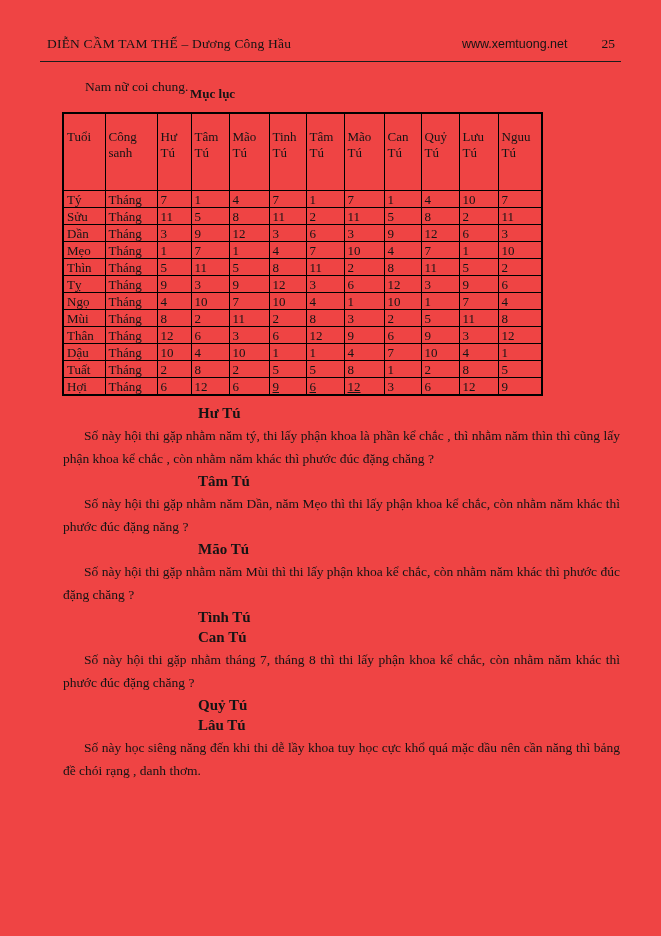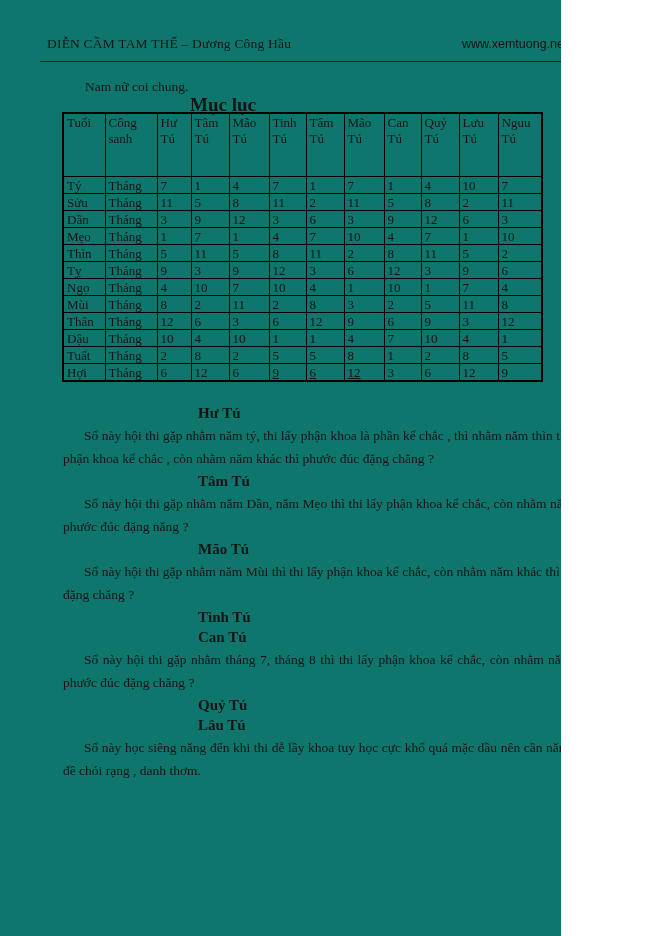--- a/index.html
+++ b/index.html
@@ -1,34 +1,34 @@
 <!DOCTYPE html>
 <html><head>
 <meta charset="utf-8">
 <style>
   html,body{margin:0;padding:0;background:#ffffff;}
   .page{
-    position:relative;width:561px;height:936px;background:#0f766e;overflow:hidden;
+    position:relative;width:661px;height:936px;background:#ef4444;overflow:hidden;
     font-family:"Liberation Serif","DejaVu Serif",serif;color:#141414;
   }
   
   .hdr{position:absolute;left:47px;top:36px;width:568px;display:flex;align-items:baseline;font-size:13.5px;}
   .hdr-title{flex:0 0 auto;letter-spacing:.2px;}
   .hdr-spacer{flex:1 1 auto;}
   .hdr-site{flex:0 0 auto;font-family:"Liberation Sans","DejaVu Sans",sans-serif;font-size:12.5px;}
   .hdr-page{flex:0 0 auto;margin-left:34px;}
   .hdr-rule{position:absolute;left:40px;top:61px;width:581px;border-top:1.6px solid #1c1c1c;}
   
   .note{position:absolute;left:85px;top:79px;font-size:13.5px;}
-  .tbl-title{position:absolute;left:190px;top:94px;font-size:19px;font-weight:bold;}
+  .tbl-title{position:absolute;left:190px;top:86px;font-size:13px;font-weight:bold;}
   
   table.muc{position:absolute;left:62px;top:112px;border-collapse:collapse;table-layout:fixed;
     border:2px solid #000;font-size:13px;}
   table.muc th,table.muc td{border:1px solid #000;padding:0 2px 0 3px;font-weight:normal;text-align:left;}
-  table.muc th{vertical-align:top;height:61px;line-height:16px;padding-top:1px;border-bottom:1.6px solid #000;}
+  table.muc th{vertical-align:top;height:61px;line-height:16px;padding-top:15px;border-bottom:1.6px solid #000;}
   table.muc td{height:16px;line-height:15px;}
   td.u, .u{text-decoration:underline;}
   
   .sections{position:absolute;left:63px;top:403px;width:557px;}
   .section h3{margin:1px 0 1px 135px;font-size:15px;line-height:19px;font-weight:bold;}
   .section p{margin:0 0 2px 0;font-size:13.5px;line-height:23px;text-align:justify;text-indent:21px;}
 </style>
 </head>
 <body>
 

